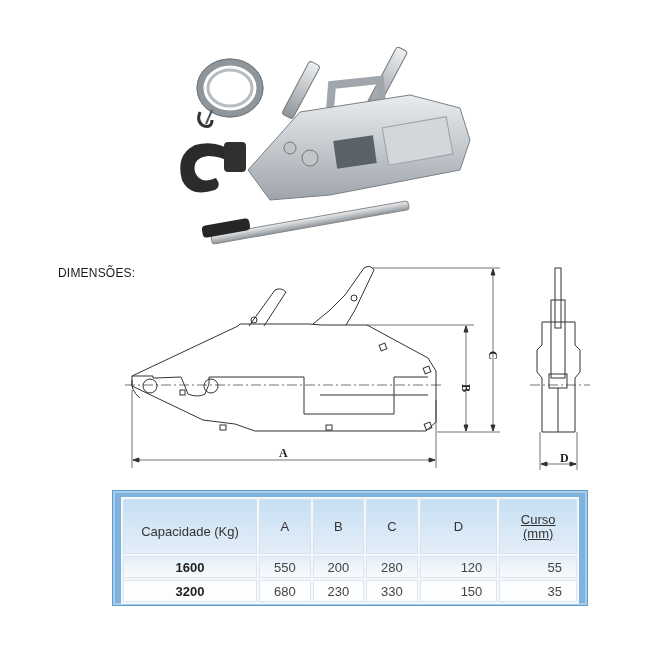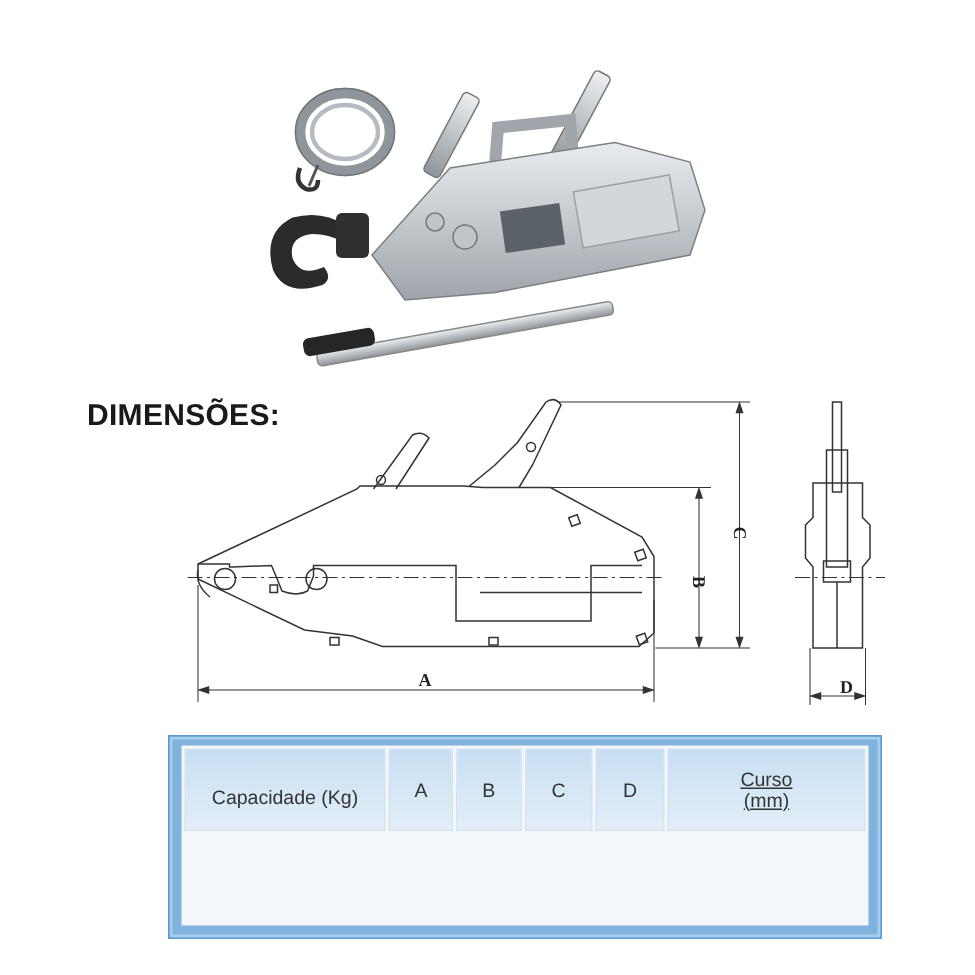--- a/index.html
+++ b/index.html
@@ -1,22 +1,22 @@
 <!DOCTYPE html>
 <html><head>
   <meta charset="utf-8">
   <style>
     html, body { margin:0; padding:0; background:#ffffff; }
     body { width:650px; height:650px; position:relative; overflow:hidden; font-family:"Liberation Sans", sans-serif; }
     .abs { position:absolute; }
     #photo { left:160px; top:40px; width:320px; height:205px; }
     #sheet { left:40px; top:246px; width:570px; height:364px; background:#ffffff; }
-    #dim-label { left:58px; top:266px; font-size:20px; font-weight:bold; color:#1a1a1a; letter-spacing:0.2px; }
+    #dim-label { left:58px; top:266px; font-size:12px; font-weight:normal; color:#1a1a1a; letter-spacing:0.2px; }
     #drawing { left:120px; top:262px; width:480px; height:210px; }
-    #table-frame { left:112px; top:490px; width:476px; height:136px; background:#7fb2dc; border:1px solid #5d9bd0; box-sizing:border-box; padding:6px 8px 8px 8px; box-shadow: inset 0 0 0 2px #a9cdeb; }
+    #table-frame { left:112px; top:490px; width:476px; height:116px; background:#7fb2dc; border:1px solid #5d9bd0; box-sizing:border-box; padding:6px 8px 8px 8px; box-shadow: inset 0 0 0 2px #a9cdeb; }
     table { border-collapse:separate; border-spacing:2px; width:100%; height:100%; background:#f3f7fb; }
     th { background:linear-gradient(#c7dff3, #e3eef8); color:#333; font-weight:normal; font-size:13px; border:1px solid #d5e3ef; }
     th.cap { width:130px; }
     td { text-align:center; font-size:13px; color:#444; height:18px; border:1px solid #dde6ee; background:linear-gradient(#e4eef8, #f8fbfd); }
     td.r { text-align:right; padding-right:14px; }
     td.cap { font-weight:bold; color:#222; }
     tr.row2 td { background:#fbfdff; }
   </style>
 </head>
 <body>
@@ -135,15 +135,31 @@
         <th>B</th>
         <th>C</th>
         <th>D</th>
         <th style="line-height:14px;text-decoration:underline;">
           <span>Curso</span><br>
           <span>(mm)</span>
         </th>
       </tr>
     </thead>
     <tbody>
+      <tr>
+        <td class="cap">1600</td>
+        <td>550</td>
+        <td>200</td>
+        <td>280</td>
+        <td class="r">120</td>
+        <td class="r">55</td>
+      </tr>
+      <tr class="row2">
+        <td class="cap">3200</td>
+        <td>680</td>
+        <td>230</td>
+        <td>330</td>
+        <td class="r">150</td>
+        <td class="r">35</td>
+      </tr>
     </tbody>
   </table>
 </div>
 
 </body></html>

